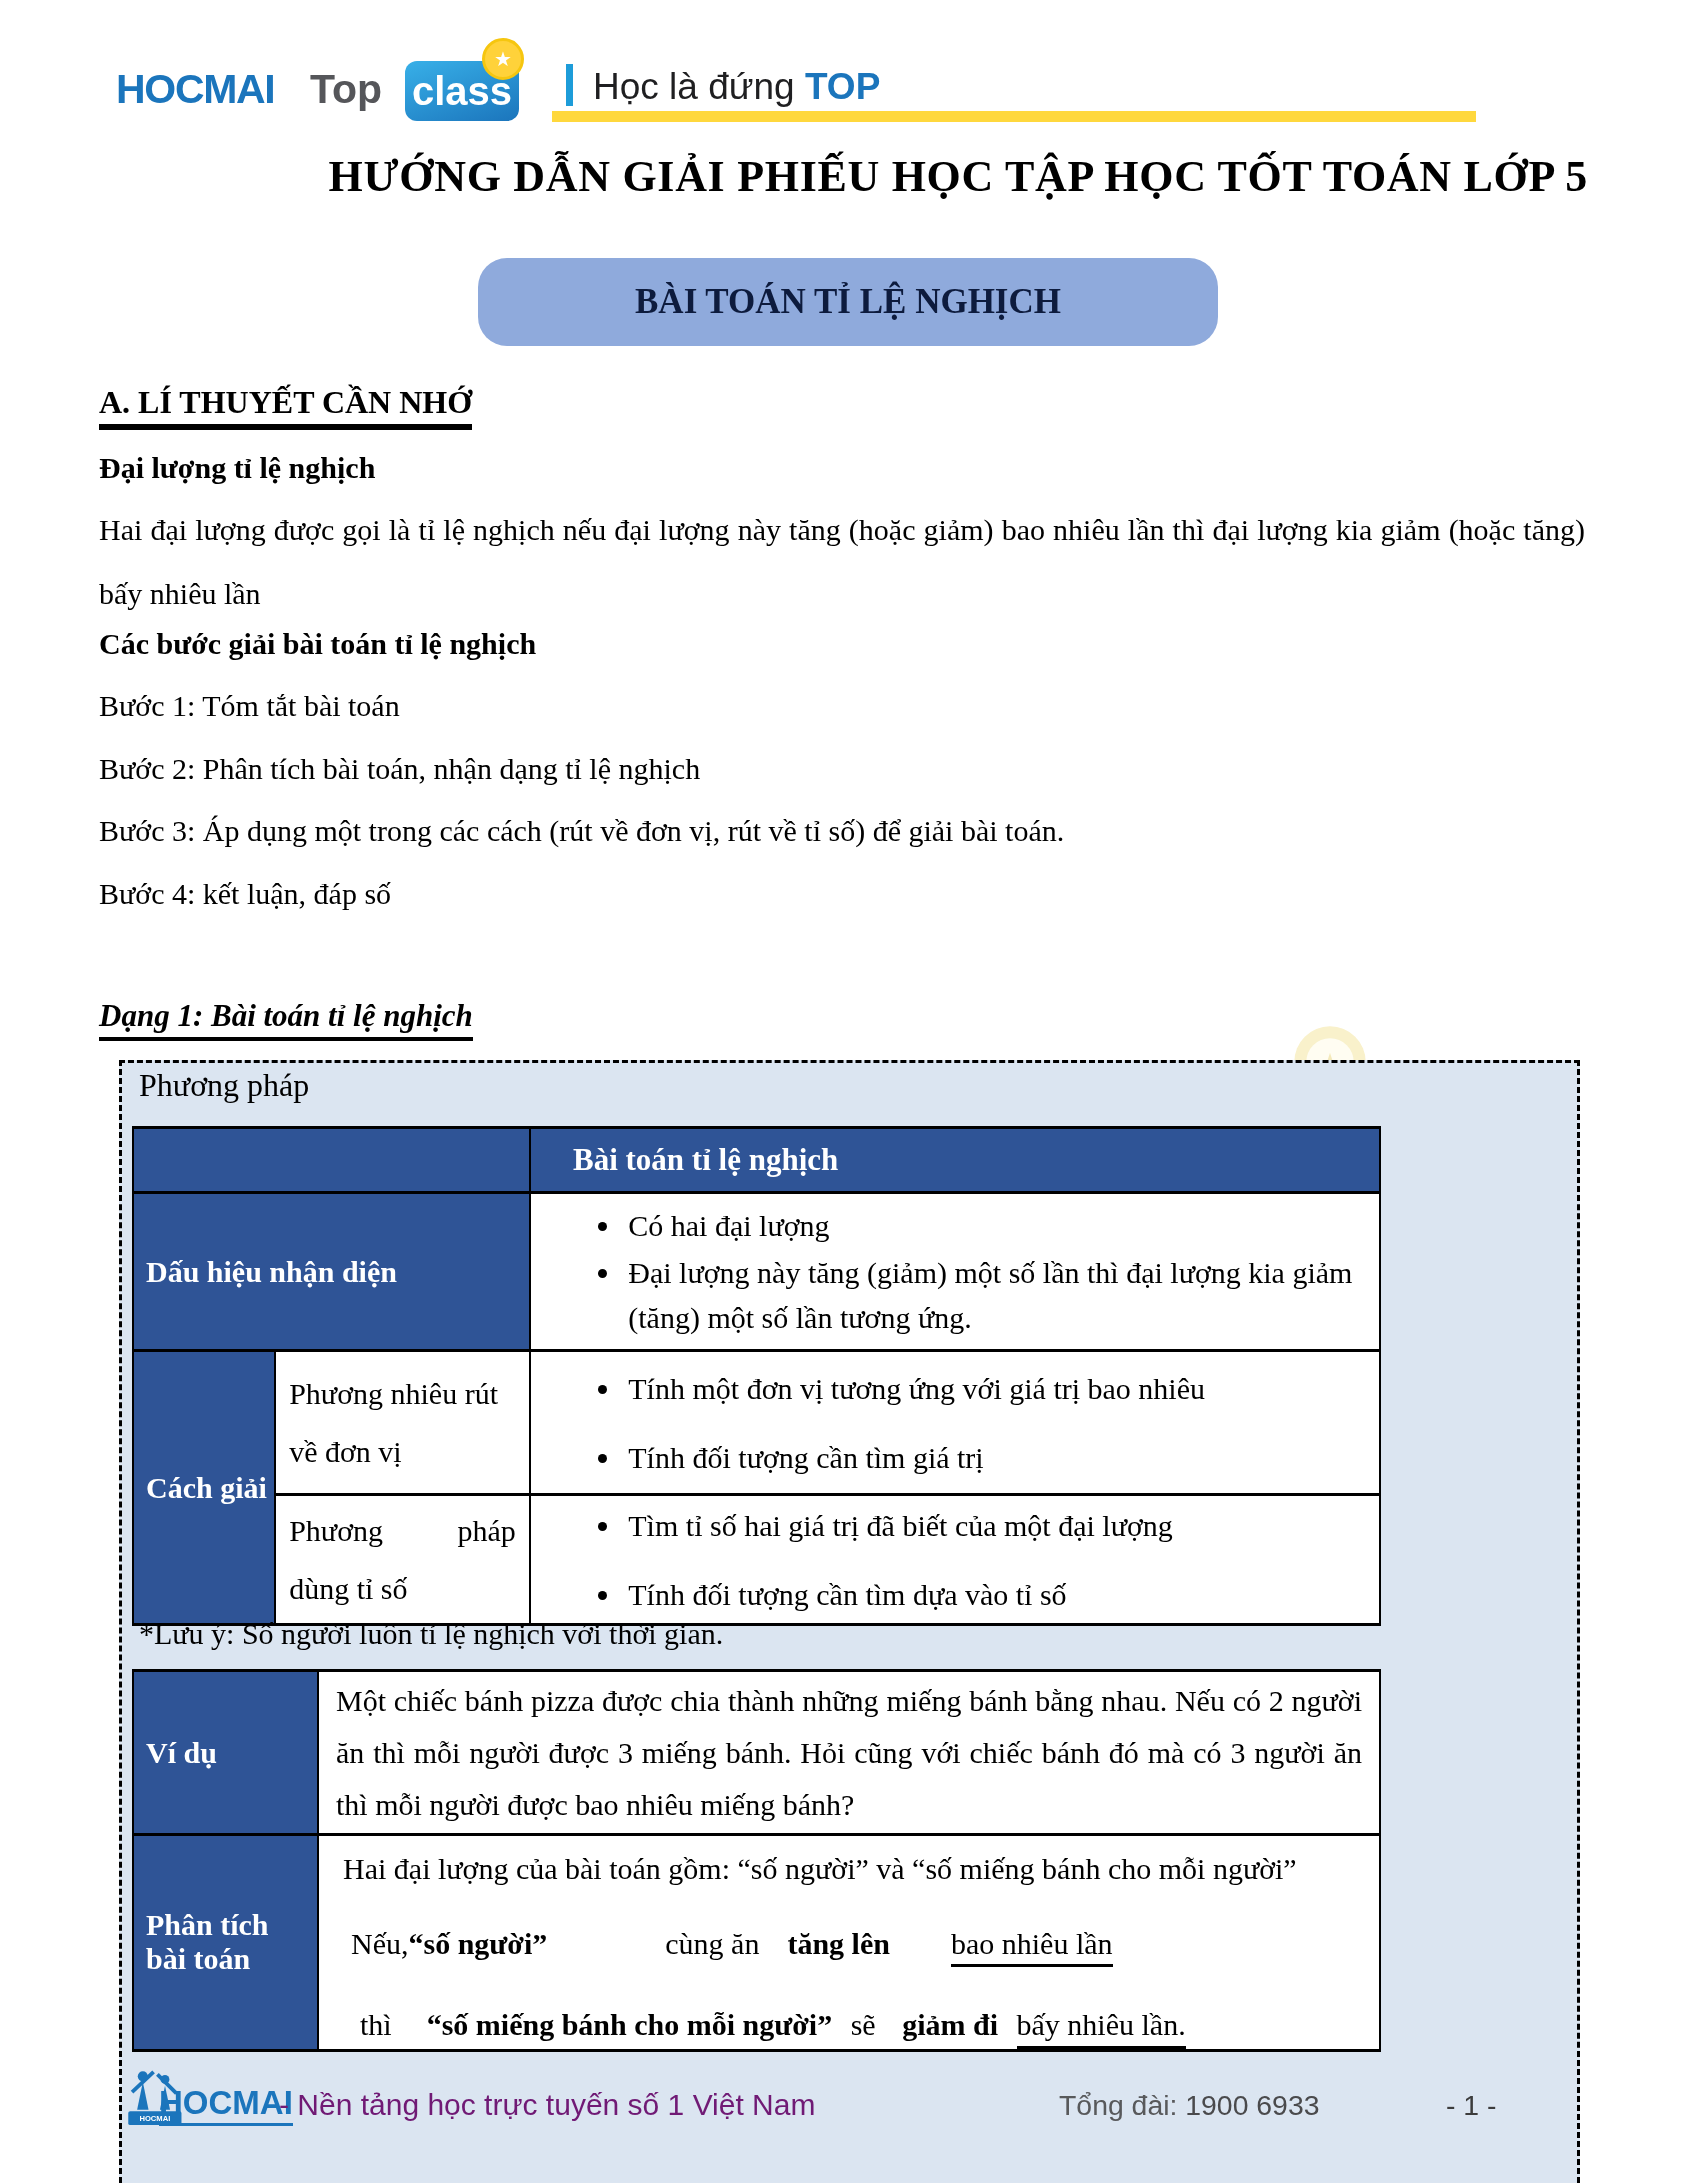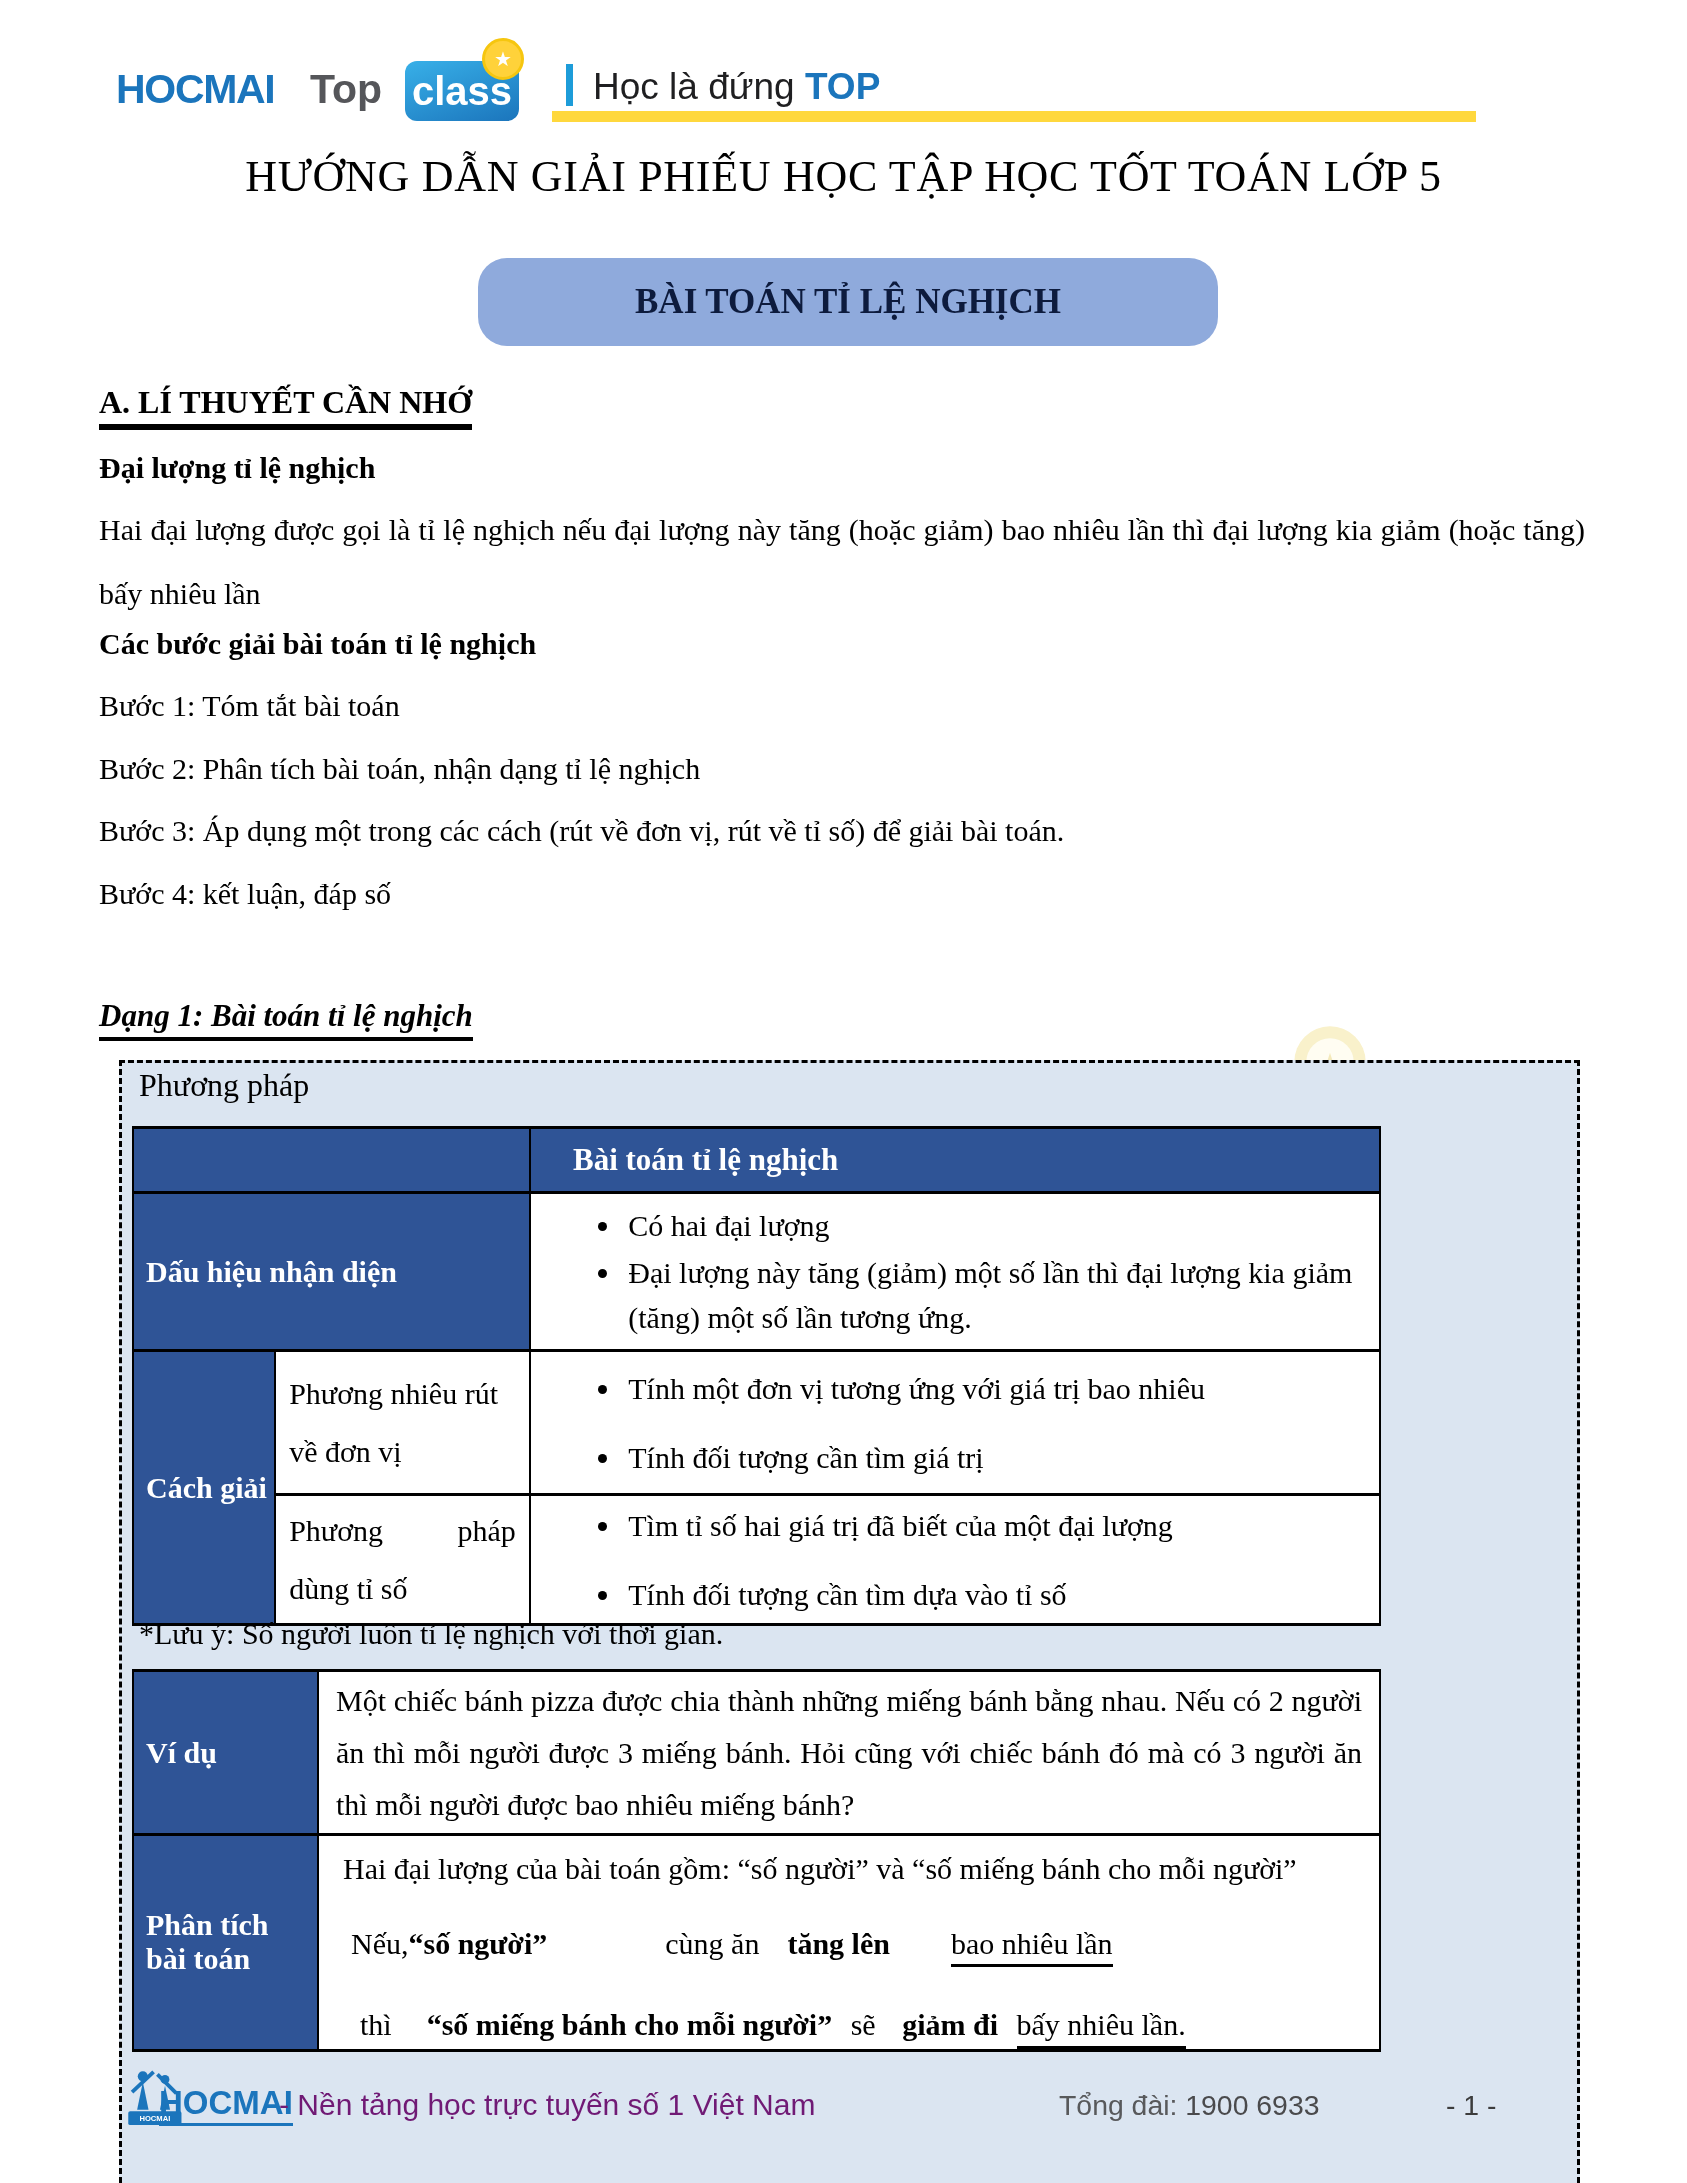--- a/index.html
+++ b/index.html
@@ -16,21 +16,21 @@
               font-size:40px;font-weight:800;color:#fff;}
   .logo-star{left:482px;top:38px;width:36px;height:36px;border-radius:50%;background:#ffd23a;
              border:3.3px solid #f6c60f;display:flex;align-items:center;justify-content:center;
              color:#fff;font-size:20px;z-index:3;}
   .tagline-bar{left:566px;top:64px;width:7.3px;height:42px;background:#1d9cd9;}
   .tagline-text{left:593px;top:66px;font-size:37px;color:#1f1f21;font-weight:500;white-space:nowrap;}
   .tagline-top{color:#1b75bc;font-weight:800;}
   .yellow-rule{left:552px;top:111px;width:924px;height:11.2px;background:#ffd83d;}
 
   
-  .doc-title{left:99px;top:151px;width:1489px;text-align:center;font-size:44px;font-weight:400;letter-spacing:0.7px;}
+  .doc-title{left:99px;top:151px;width:1489px;text-align:right;font-size:44px;font-weight:700;letter-spacing:0.7px;}
   .banner{left:478px;top:258px;width:740px;height:88px;background:#8faadc;border-radius:29px;
           display:flex;align-items:center;justify-content:center;font-size:35px;font-weight:700;color:#0d1b3d;}
   .h-a{left:99px;top:384px;font-size:32px;font-weight:700;}
   .u-heavy{border-bottom:6px solid #000;padding-bottom:3.3px;display:inline-block;}
   .sub-bold{left:99px;font-size:30px;font-weight:700;}
   .body-par{left:99px;width:1486px;font-size:30px;line-height:64px;text-align:justify;}
   .step-line{left:99px;font-size:30px;white-space:nowrap;}
   .h-b{left:99px;top:935px;font-size:32px;font-weight:700;}
   .h-dang{left:99px;top:998px;font-size:31px;font-weight:700;font-style:italic;}
   .u-mid{border-bottom:4.6px solid #000;padding-bottom:2.6px;display:inline-block;}

